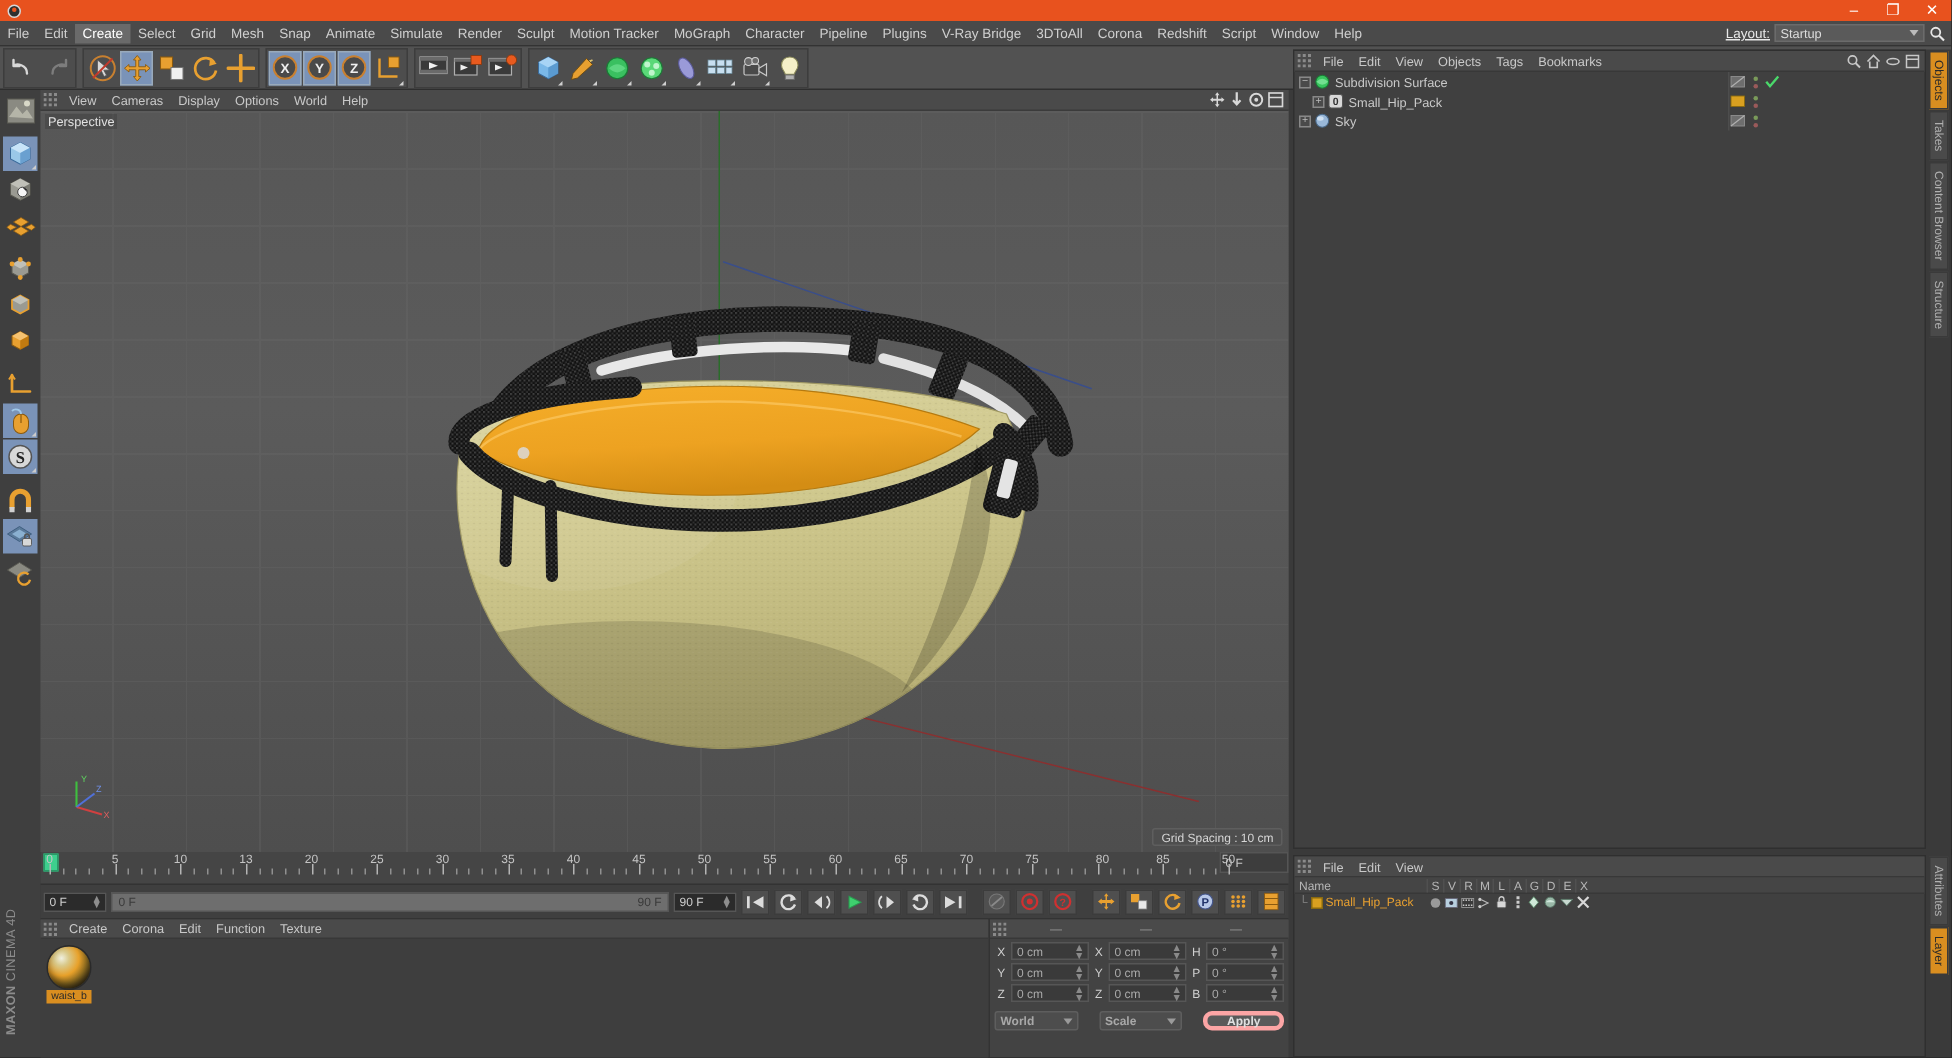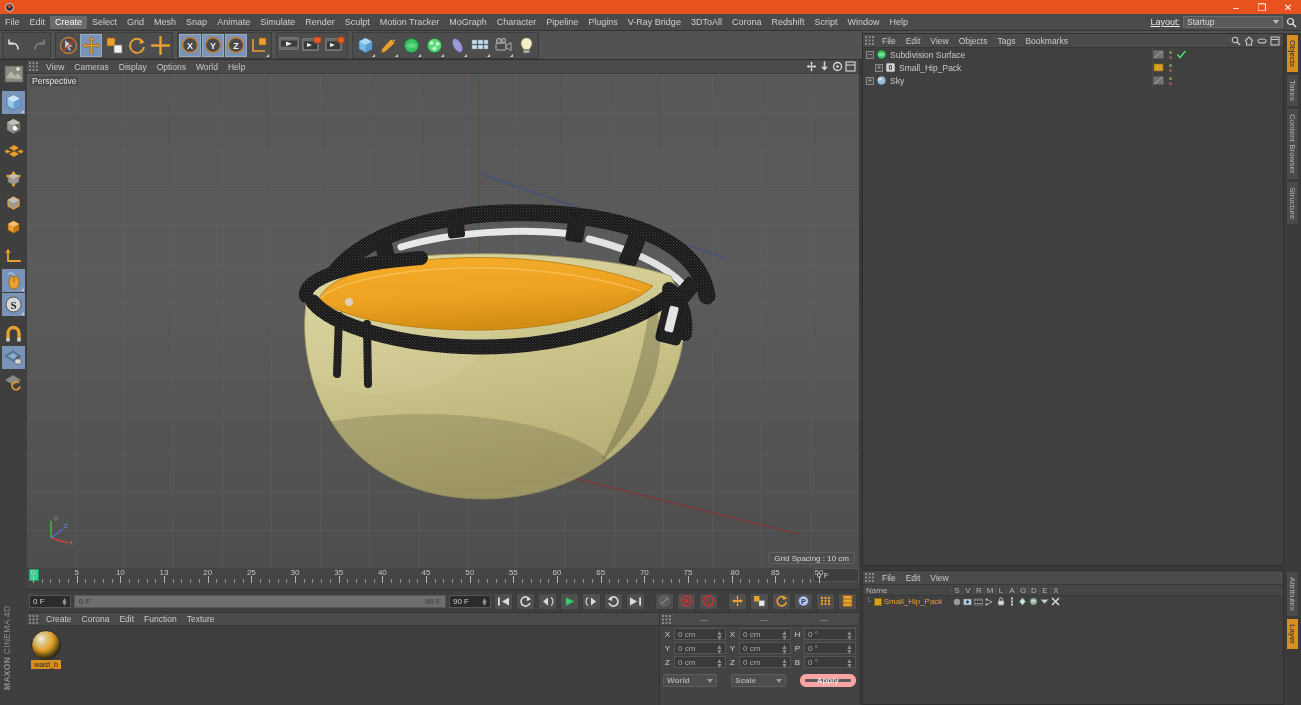--- a/index.html
+++ b/index.html
@@ -132,21 +132,21 @@
   .co-head .grip{ width:9px;height:9px;margin-right:3px;}
   .co-head .ch{ width:60px; text-align:center; }
   .co-body{ padding:2px 3px; }
   .co-row{ display:flex; align-items:center; gap:2px; margin-bottom:2px; height:12px;}
   .co-lbl{ width:9px; font-size:8px; color:#cfcfcf; text-align:center;}
   .co-in{ flex:1; height:12px; background:#3a3a3a; border:1px solid #565656; font-size:8px; color:#a9a9a9; display:flex; align-items:center; padding:0 3px; position:relative;}
   .co-in .sp{ position:absolute; right:2px; top:1px; font-size:7px; color:#8a8a8a; line-height:5px;}
   .co-foot{ display:flex; gap:14px; padding:2px 3px;font-weight:bold; }
   .co-sel{ flex:1; height:13px; background:#4d4d4d; border:1px solid #5e5e5e; font-size:8px; color:#a8a8a8; display:flex;align-items:center;padding:0 3px; position:relative; border-radius:2px;}
   .co-sel .arw{ position:absolute; right:3px; top:4px; border-left:3px solid transparent;border-right:3px solid transparent;border-top:4px solid #9a9a9a;}
-  .co-apply{ flex:1; height:13px; background:#5a5a5a; border:5px solid #fca5a5; border-radius:6px; font-size:8px; color:#e0e0e0; display:flex;align-items:center;justify-content:center;}
+  .co-apply{ flex:1; height:13px; background:#5a5a5a; border:3px solid #fca5a5; border-radius:6px; font-size:8px; color:#e0e0e0; display:flex;align-items:center;justify-content:center;}
 
   
   .objmgr{ position:absolute; left:862px; top:33px; width:422px; height:533px; background:#404040; border:1px solid #2f2f2f;}
   .om-menu{ height:14px; background:#4a4a4a; display:flex; align-items:center; padding-left:2px; border-bottom:1px solid #383838; position:relative;}
   .om-menu .grip{ width:9px;height:9px;margin-right:3px;}
   .om-menu .mi{ padding:0 5px; font-size:8.5px; color:#c9c9c9;}
   .om-icons{ position:absolute; right:3px; top:2px; display:flex; gap:3px; }
   .om-icons div{ width:10px;height:10px; display:flex;align-items:center;justify-content:center;}
   .om-list{ position:relative; }
   .om-row{ height:13px; display:flex; align-items:center; position:relative; font-size:8.5px; }

